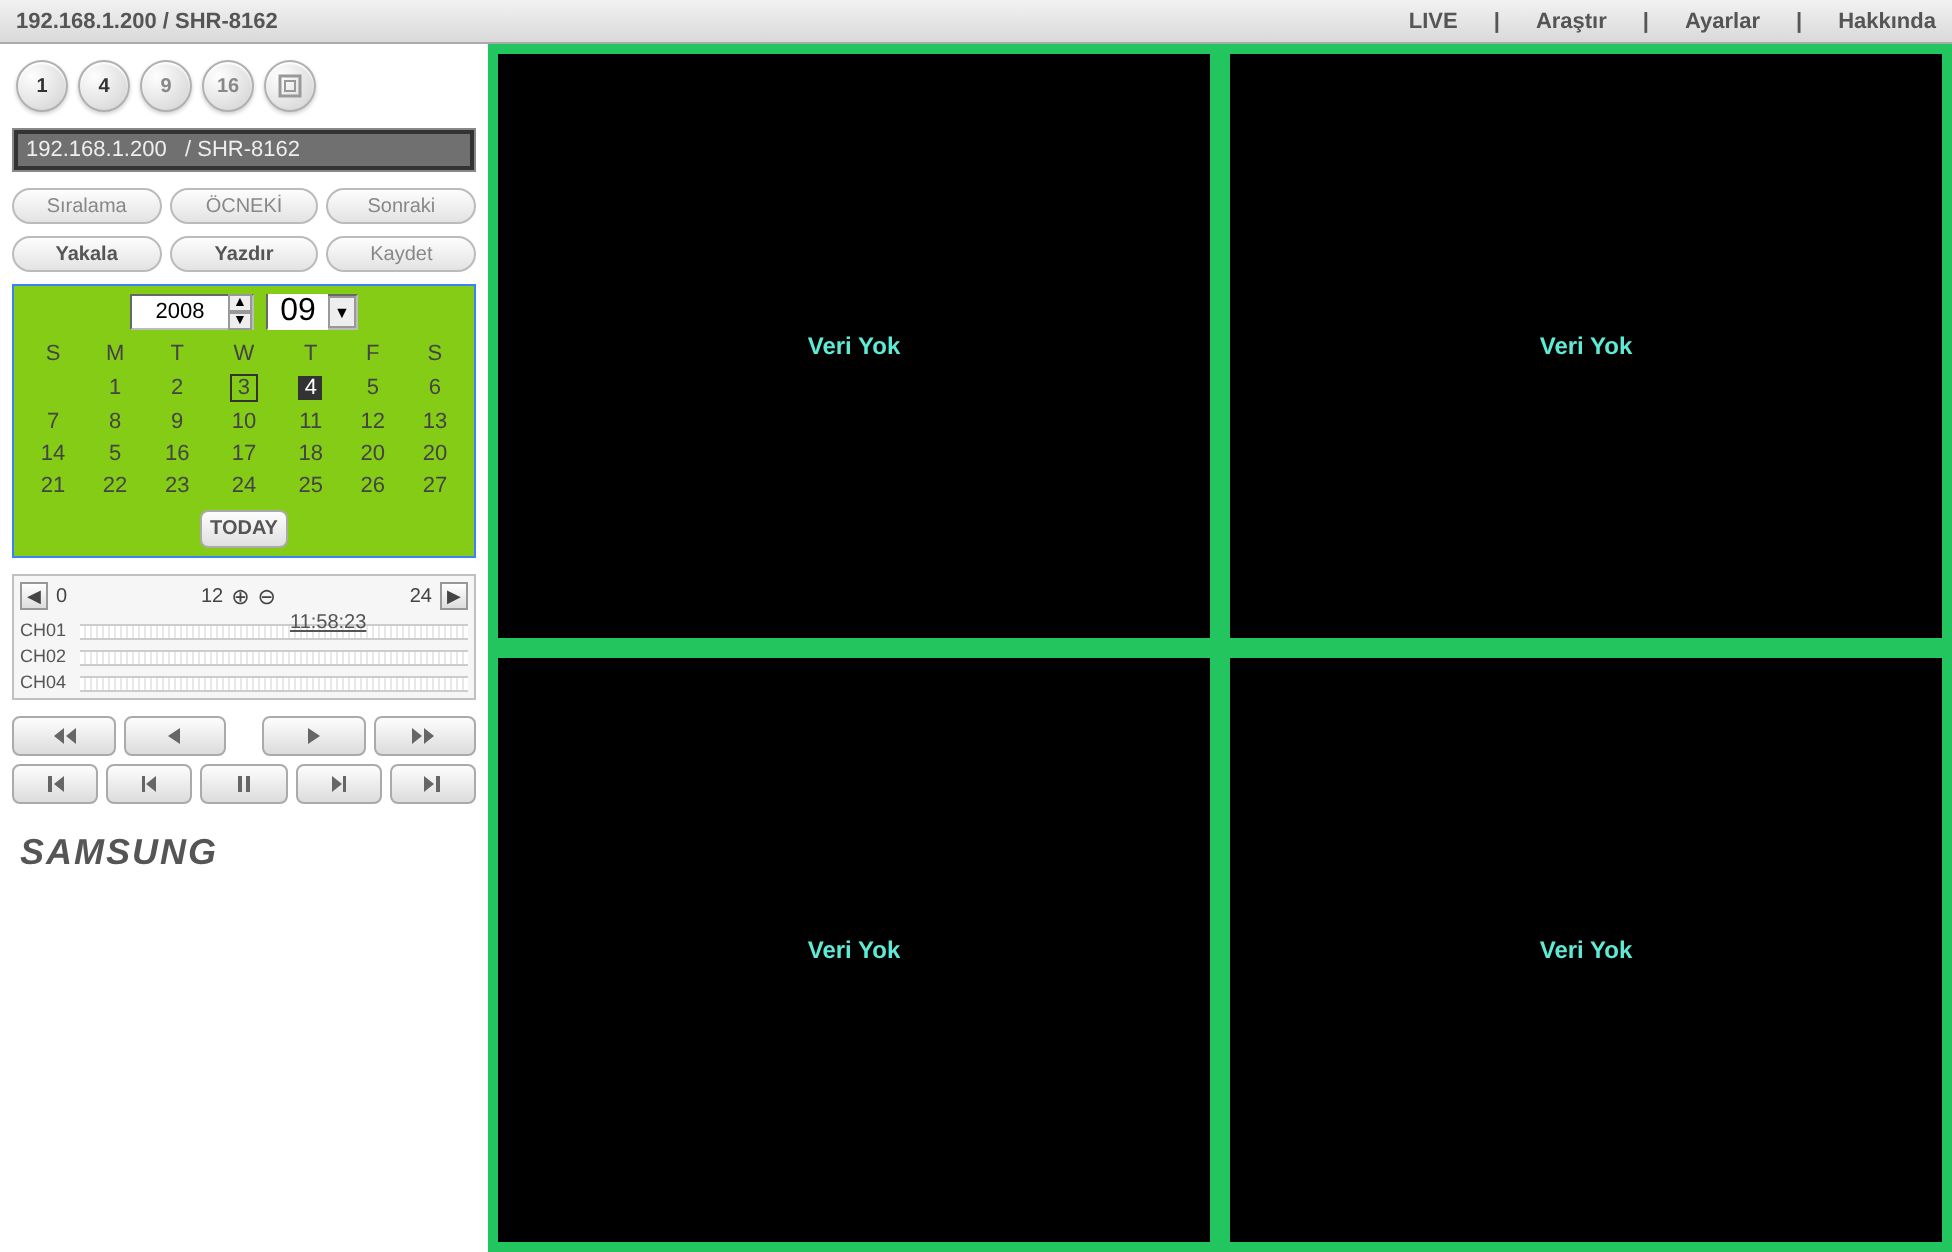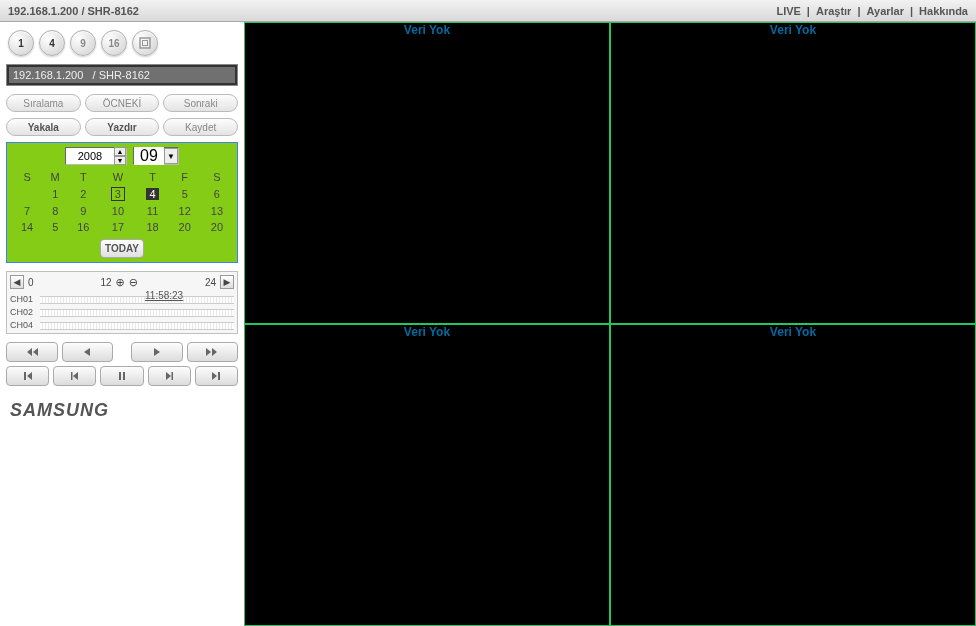--- a/index.html
+++ b/index.html
@@ -15,21 +15,21 @@
   height: 22px;
   background: linear-gradient(#f2f2f2,#d9d9d9);
   border-bottom: 1px solid #aaa;
   display: flex;
   justify-content: space-between;
   align-items: center;
   padding: 0 8px;
   color: #555;
   font-weight: bold;
 }
-.topbar .right { display: flex; gap: 6px; }
+.topbar .right { display: flex; gap: 18px; }
 .topbar .right span { cursor: pointer; color: #555; }
 .topbar .divider { color: #999; }
 .main { display: flex; height: 604px; }
 .sidebar {
   width: 244px;
   background: #fff;
   padding: 4px 6px 0 6px;
   display: flex;
   flex-direction: column;
 }
@@ -108,21 +108,21 @@
 .chrow .bar{ flex:1; height:8px; background:repeating-linear-gradient(90deg,#fff,#fff 2px,#e8e8e8 2px,#e8e8e8 3px); border:1px solid #ccc; border-left:none; border-right:none;}
 .timestamp{ position:absolute; left:60%; top:18px; font-size:10px; color:#555;text-decoration:underline; }
 .timeline-panel{ position:relative; }
 .play-row{ display:flex; gap:4px; margin-bottom:4px; }
 .play-row .gap{ width:10px; }
 .pbtn{ flex:1; height:20px; background:linear-gradient(#fdfdfd,#dcdcdc); border:1px solid #aaa; border-radius:4px; display:flex; align-items:center; justify-content:center; cursor:pointer; color:#666;}
 .pbtn svg{ width:12px; height:12px; fill:#666;}
 .brand{ margin-top:auto; padding:10px 4px 6px 4px; color:#555; font-style:italic; font-weight:bold; }
 .brand .main{ font-size:18px; letter-spacing:1px;}
 .video-grid{ flex:1; background:#000; display:grid; grid-template-columns:1fr 1fr; grid-template-rows:1fr 1fr;}
-.vcell{ border:1px solid #22c55e; display:flex; justify-content:center; color:#0369a1; font-size:12px; font-weight:bold;}
+.vcell{ border:5px solid #22c55e; display:flex; align-items:center; justify-content:center; color:#5eead4; font-size:12px; font-weight:bold;}
 </style>
 </head>
 <body>
 
 <div class="topbar">
   <div>192.168.1.200 / SHR-8162</div>
   <div class="right">
     <span>LIVE</span>
     <span class="divider">|</span>
     <span>Araştır</span>
@@ -216,20 +216,29 @@
           <td>13</td>
         </tr>
         <tr>
           <td>14</td>
           <td>5</td>
           <td>16</td>
           <td>17</td>
           <td>18</td>
           <td>20</td>
           <td>20</td>
+        </tr>
+        <tr>
+          <td>21</td>
+          <td>22</td>
+          <td>23</td>
+          <td>24</td>
+          <td>25</td>
+          <td>26</td>
+          <td>27</td>
         </tr>
       </tbody>
         </table>
       <div class="today-wrap">
         <button class="today-btn">TODAY</button>
       </div>
     </div>
 
     <div class="timeline-panel">
       <div class="tline-head">

